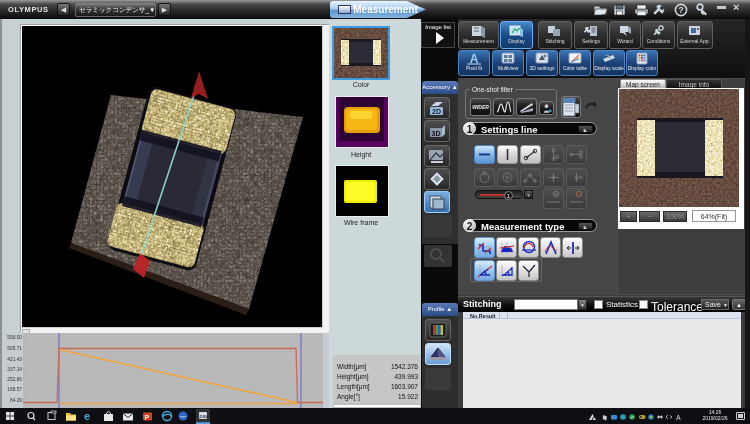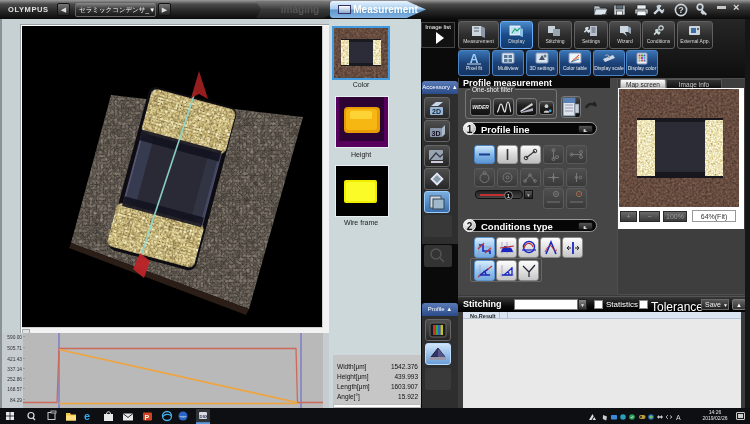--- a/index.html
+++ b/index.html
@@ -365,21 +365,20 @@
             <rect x="8" y="5" width="2" height="2" fill="#a040d0"></rect>
             <rect x="10.5" y="5" width="2" height="2" fill="#40c0c0"></rect>
             <rect x="5.5" y="7.5" width="2" height="2" fill="#8a8"></rect>
             <rect x="8" y="7.5" width="2" height="2" fill="#c66"></rect>
             <rect x="10.5" y="7.5" width="2" height="2" fill="#66c"></rect>
           </svg></div>
         <div class="tl">Display color</div>
       </div>
 
     <div class="abs" style="left:0px;top:59px;width:159px;height:217px;background:#464646;">
-      <div class="abs" style="left:1px;top:0px;width:151px;height:10px;background:#0a0a0a;color:#fff;font-size:9px;font-weight:bold;line-height:10px;padding-left:4px;">Profile measurement</div>
       <div class="abs" style="left:7px;top:11px;width:92px;height:30px;border:1px solid #777;border-radius:3px;">
         <div class="abs" style="left:4px;top:-4px;background:#464646;padding:0 2px;font-size:6.5px;color:#eee;">One-shot filter</div>
         <div class="abs gbtn" style="left:4px;top:8px;">
             <span style="color:#eee;font-size:5px;font-weight:bold;font-style:italic;">WIDER</span>
           </div>
         <div class="abs gbtn" style="left:27px;top:8px;">
             <svg width="18" height="16" viewBox="0 0 18 16">
               <path d="M2 13 C4 13 4 5 6 5 C8 5 8 13 10 13 C11 13 11 3 13 3 C15 3 15 13 16 13" stroke="#e8e8e8" stroke-width="1.2" fill="none"></path>
             </svg>
           </div>
@@ -404,21 +403,21 @@
             <rect x="13" y="8" width="4" height="9" fill="#c8d0d8" stroke="#678" stroke-width="0.6"></rect>
             <path d="M3 9 l8 0 M3 12 l8 0 M3 15 l8 0" stroke="#88a" stroke-width="0.8"></path>
           </svg>
         </div>
       <div class="abs" style="left:126px;top:21px;width:14px;height:14px;"><svg width="14" height="14" viewBox="0 0 14 14">
             <path d="M2 9 C4 4 9 4 12 7 l-2-4" stroke="#242424" stroke-width="2.4" fill="none"></path>
           </svg></div>
 
       <div class="abs sech" style="left:5px;top:44px;">
           <div class="num">1</div>
-          <div class="stxt">Profile line</div>
+          <div class="stxt">Settings line</div>
           <div class="sbtn2"><span style="color:#ddd;font-size:5px;">▐▶</span></div>
         </div>
       <div class="abs pbtn sel1" style="left:16px;top:67px;">
           <svg width="17" height="15" viewBox="0 0 17 15">
             <line x1="3" y1="7.5" x2="14" y2="7.5" stroke="#1a3a8a" stroke-width="2"></line>
           </svg>
         </div>
       <div class="abs pbtn" style="left:39px;top:67px;">
           <svg width="17" height="15" viewBox="0 0 17 15">
             <line x1="8.5" y1="2" x2="8.5" y2="13" stroke="#333" stroke-width="1.6"></line>
@@ -499,21 +498,21 @@
           <svg width="17" height="22" viewBox="0 0 17 22">
             <circle cx="11" cy="6" r="2.6" fill="none" stroke="#875"></circle>
             <line x1="9.5" y1="4.5" x2="12.5" y2="7.5" stroke="#a33" stroke-width="0.8"></line>
             <line x1="12.5" y1="4.5" x2="9.5" y2="7.5" stroke="#a33" stroke-width="0.8"></line>
             <line x1="2" y1="14" x2="15" y2="14" stroke="#777"></line>
           </svg>
         </div>
 
       <div class="abs sech" style="left:5px;top:141px;">
           <div class="num">2</div>
-          <div class="stxt">Conditions type</div>
+          <div class="stxt">Measurement type</div>
           <div class="sbtn2"><span style="color:#ddd;font-size:5px;">▐▶</span></div>
         </div>
       <div class="abs mbtn msel" style="left:16px;top:159px;">
           <svg width="18" height="18" viewBox="0 0 18 18">
             <path d="M3 4 l0 11 M2 8 l13 0" stroke="#99b" stroke-width="0.7"></path>
             <path d="M3 6 L7 6 7 12 14 12 14 15" stroke="#1a28c0" stroke-width="1.6" fill="none"></path>
             <path d="M2 10 L8 4 M9 14 L15 9" stroke="#c03030" stroke-width="1.1"></path>
           </svg>
         </div>
       <div class="abs mbtn" style="left:38px;top:159px;">
@@ -603,21 +602,20 @@
         <div class="abs" style="left:44px;top:0;width:1px;height:7px;background:#b0bcd0;"></div>
       </div>
     </div>
   </div>
   <div class="abs" id="titlebar">
     <div class="abs" id="logo">OLYMPUS</div>
     <div class="abs navbtn" style="left:57px;">◀</div>
     <div class="abs" id="jtab">セラミックコンデンサ_<span style="font-size:6px">▼</span></div>
     <div class="abs navbtn" style="left:158px;">▶</div>
 
-    <div class="abs tab" style="left:256px;width:88px;background:linear-gradient(#7a7a7a,#3a3a3a 50%,#202020);clip-path:polygon(0 0,76% 0,100% 50%,76% 100%,0 100%,6% 50%);color:#555;text-align:center;line-height:17px;">Imaging</div>
     <div class="abs tab" style="left:330px;width:96px;background:linear-gradient(#e8f4fe 0,#aacdee 45%,#5e97cd 55%,#85b4e2);clip-path:polygon(0 0,80% 0,100% 50%,80% 100%,0 100%,0 50%);color:#fff;text-align:center;line-height:17px;border-radius:3px 0 0 3px;"><span style="display:inline-block;width:13px;height:9px;background:linear-gradient(#fff,#88aacc);border:1px solid #336;vertical-align:-1px;margin-right:2px;"></span>Measurement</div>
 
     <div class="abs" style="left:592px;top:2px;width:126px;height:15px;">
       <svg width="126" height="15" viewBox="0 0 126 15">
         <g fill="#cdd6dd" stroke="#222" stroke-width="0.6">
           <path d="M2 4 l5 0 1.5 2 6 0 0 7 -12.5 0 z" fill="#b8c4cc"></path>
           <path d="M3.5 7 l12 0 -2.5 6 -11 0 z" fill="#dde6ec"></path>
           <rect x="22" y="3" width="11" height="10" rx="1" fill="#c8d2da"></rect>
           <rect x="24" y="3" width="7" height="4" fill="#5a6a74"></rect>
           <rect x="24.5" y="9" width="6" height="4" fill="#eef2f5"></rect>

